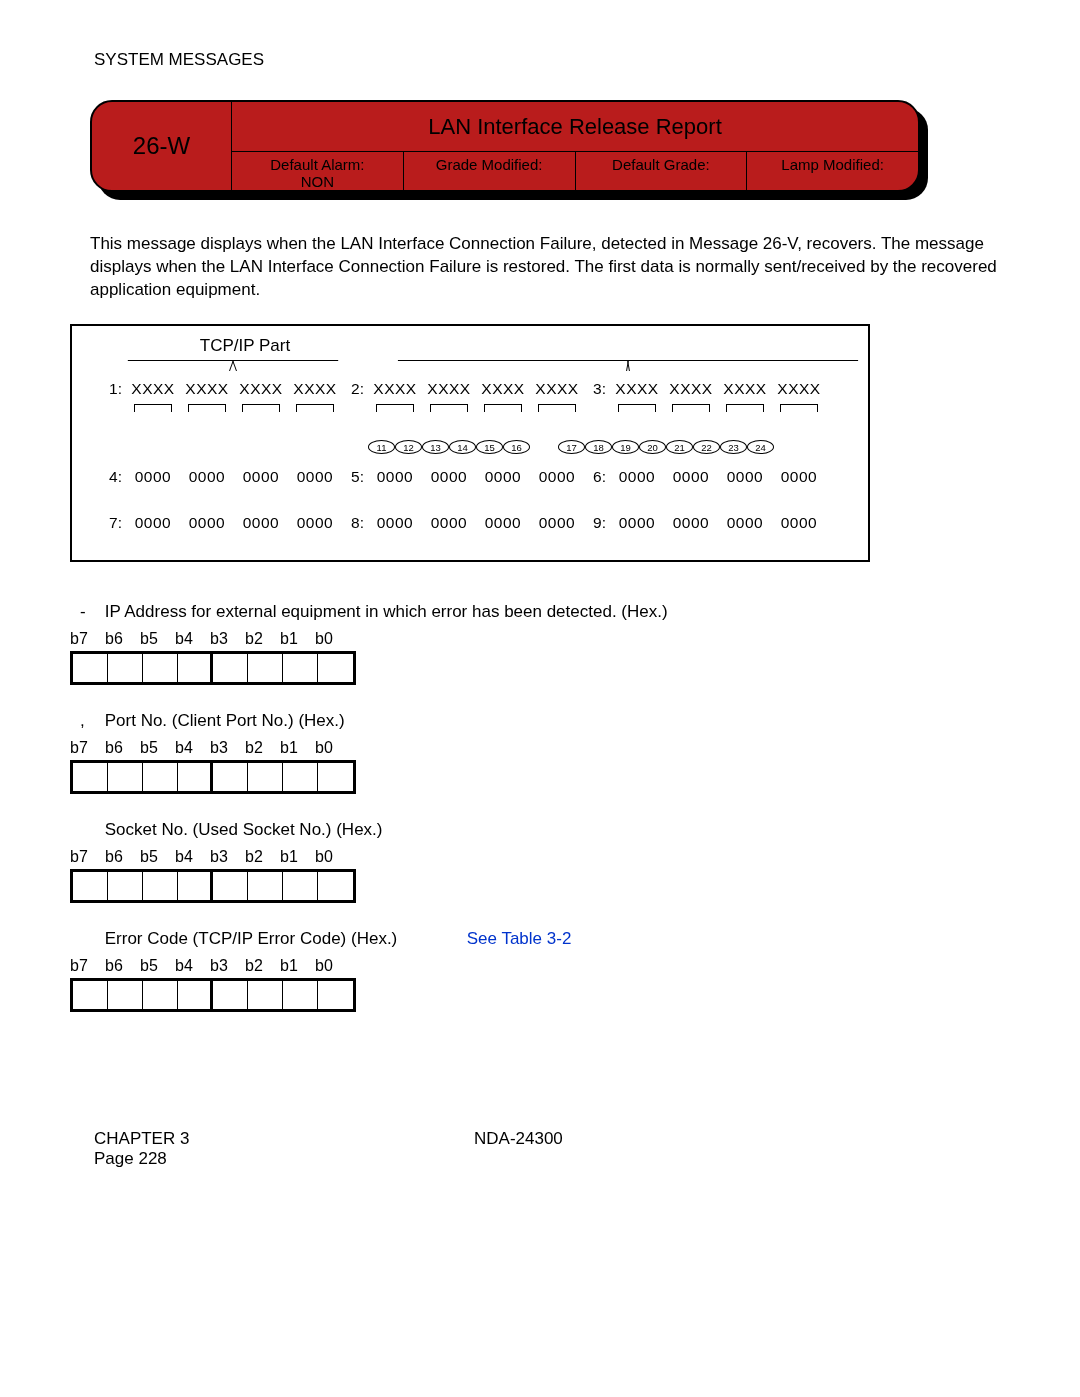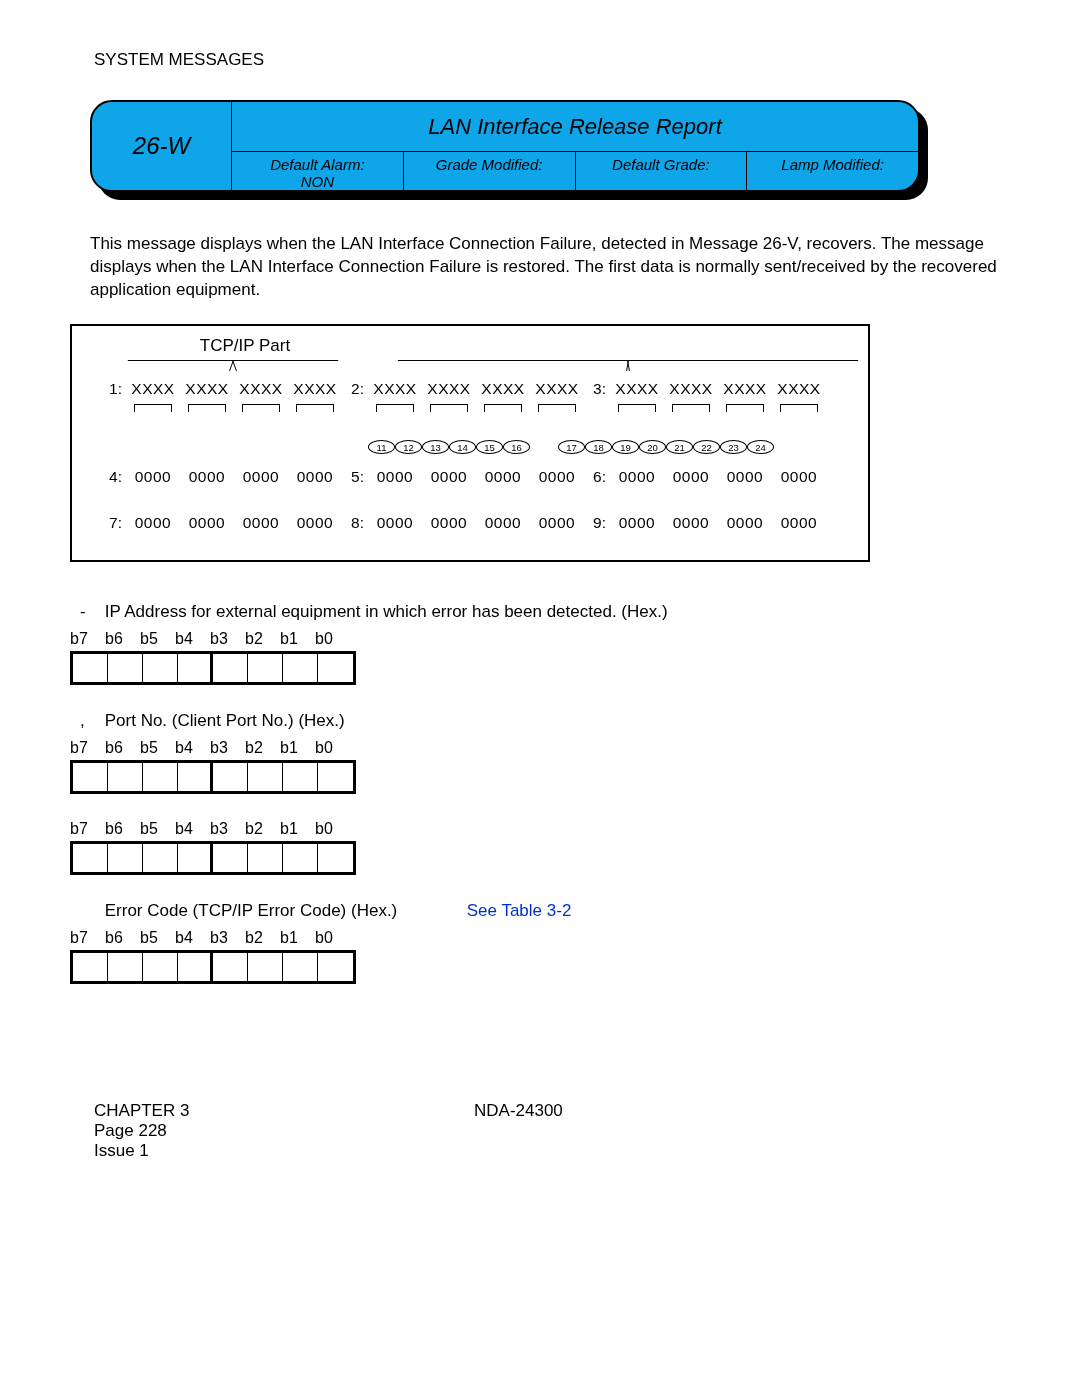--- a/index.html
+++ b/index.html
@@ -20,25 +20,24 @@
     position: absolute;
     top: 8px; left: 8px;
     width: 830px; height: 92px;
     background: #000;
     border-radius: 22px 22px 22px 22px;
   }
   .hdr-box {
     position: absolute;
     top: 0; left: 0;
     width: 830px; height: 92px;
-    background: #0ea5e9;
+    background: #b91c1c;
     border: 2px solid #000;
     border-radius: 22px;
     overflow: hidden;
-    font-style: italic;
   }
   .hdr-left {
     position: absolute;
     left: 0; top: 0; width: 140px; height: 100%;
     display: flex; align-items: center; justify-content: center;
     font-size: 24px;
     border-right: 1px solid #000;
   }
   .hdr-title {
     position: absolute;
@@ -320,20 +319,24 @@
       <div class="bc"></div>
       <div class="bc thick"></div>
     <div class="bc"></div>
       <div class="bc"></div>
       <div class="bc"></div>
       <div class="bc"></div>
   </div>
 </div>
 
 <div class="field">
+  <div class="field-label">
+    <span style="display:inline-block;width:20px;"></span>
+    <span>Socket No. (Used Socket No.) (Hex.)</span>
+  </div>
   <div class="bits-hdr" id="bits-hdr-3">
       <span>b7</span>
       <span>b6</span>
       <span>b5</span>
       <span>b4</span>
       <span>b3</span>
       <span>b2</span>
       <span>b1</span>
       <span>b0</span>
     </div>
@@ -377,16 +380,15 @@
       <div class="bc"></div>
       <div class="bc"></div>
       <div class="bc"></div>
   </div>
 </div>
 
 <div class="footer">
   <div class="l">
     <div>CHAPTER 3</div>
     <div>Page 228</div>
-    <div>Issue 1</div>
   </div>
   <div class="c">NDA-24300</div>
 </div>
 
 </body></html>

